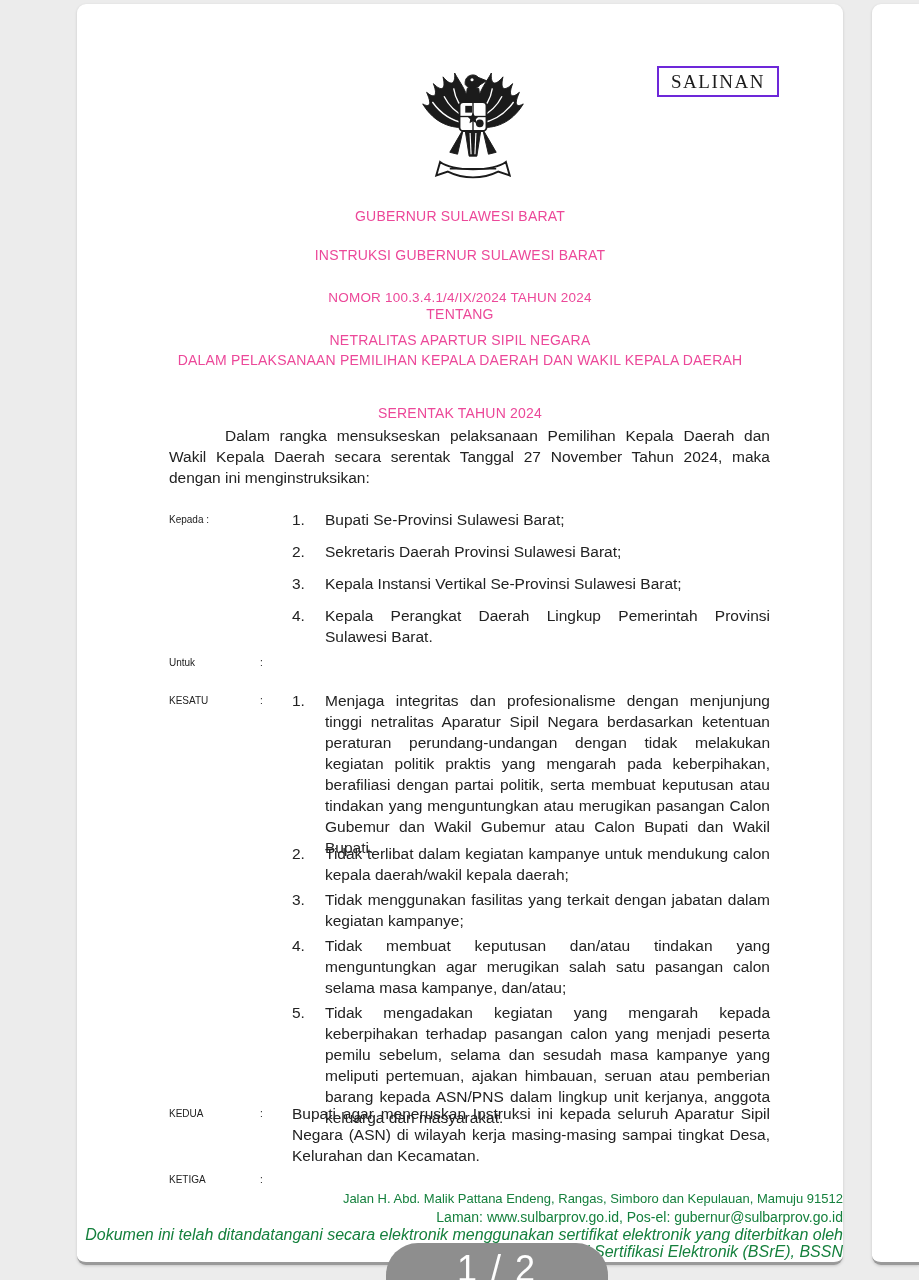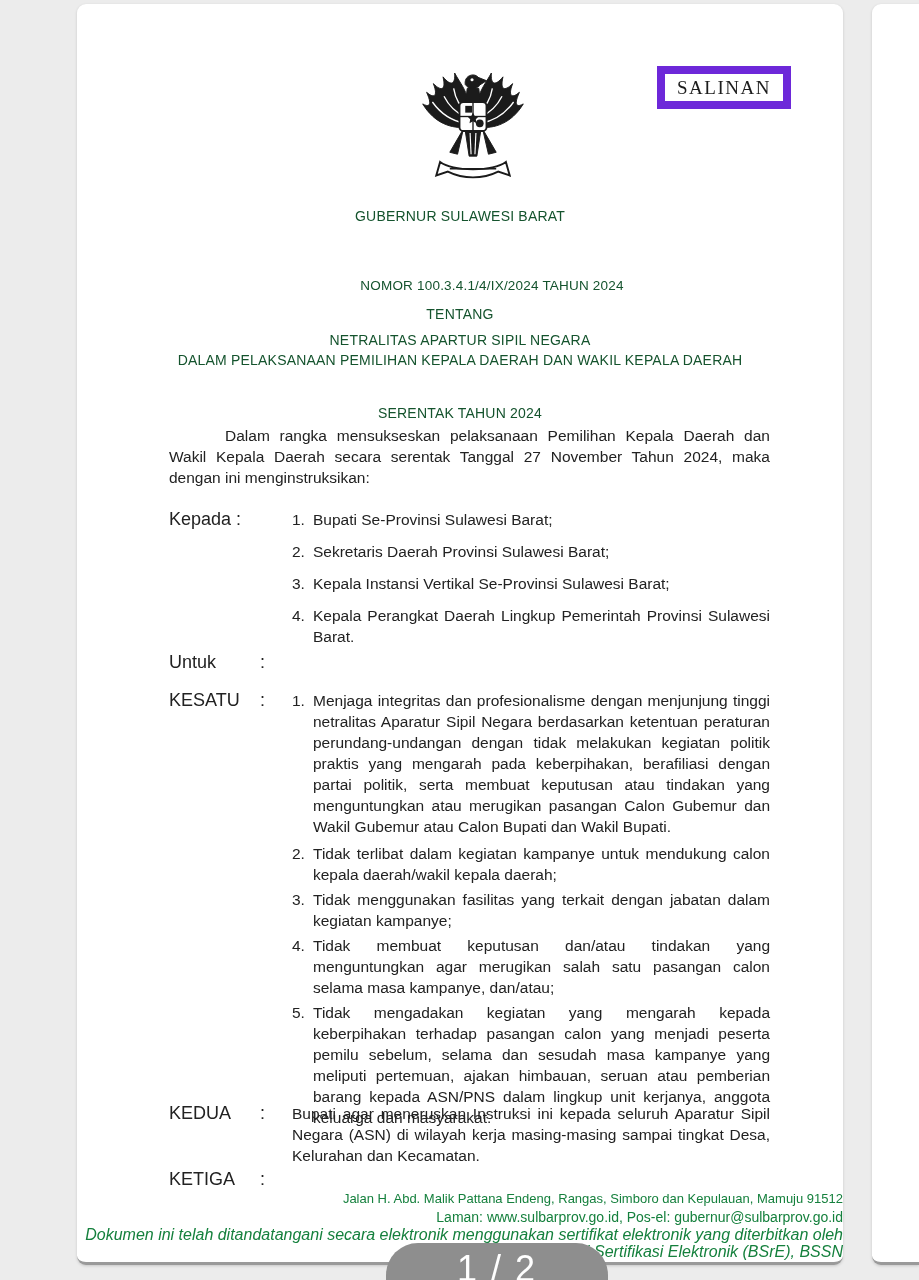--- a/index.html
+++ b/index.html
@@ -21,47 +21,47 @@
   }
   .page1{left:77px;width:766px;height:1258px;}
   .page2{left:872px;width:47px;height:1258px;border-radius:9px 0 0 9px;}
 
   
   .emblem{position:absolute;left:338px;top:62px;width:116px;height:130px;}
 
   
   .stamp{
     position:absolute;left:580px;top:62px;width:118px;height:27px;
-    border:8px solid #6d28d9;text-align:center;line-height:27px;
+    border:2px solid #6d28d9;text-align:center;line-height:27px;
     font-family:"Liberation Serif",serif;font-size:19px;letter-spacing:1.5px;color:#1c1c1c;
   }
 
   
-  .hline{position:absolute;left:0;width:100%;text-align:center;font-size:14px;color:#14532d;letter-spacing:.2px;}
+  .hline{position:absolute;left:0;width:100%;text-align:center;font-size:14px;color:#ec4899;letter-spacing:.2px;}
   .h-issuer{top:204px;}
   .h-instruksi{top:243px;}
-  .h-nomor{top:274px;font-size:13.5px;margin-left:32px;}
+  .h-nomor{top:286px;font-size:13.5px;}
   .h-tentang{top:302px;}
   .h-sub1{top:328px;}
   .h-sub2{top:348px;}
   .h-sub3{top:368px;margin-top:33px;}
   .h-salut{top:398px;}
 
   
   .bodytext{font-size:15.5px;line-height:21px;color:#222;}
   .opening{
     position:absolute;left:92px;top:421px;width:601px;margin:0;
     text-align:justify;text-indent:56px;
   }
   .block{position:absolute;left:92px;width:601px;}
-  .lbl{position:absolute;left:0;top:0;width:123px;font-size:18px;}
+  .lbl{position:absolute;left:0;top:0;width:123px;font-size:10px;}
   .lbl .colon{position:absolute;left:91px;top:0;}
   .abs-item{position:absolute;left:123px;right:0;display:flex;}
   .abs-item .num{width:21px;flex-shrink:0;}
-  .abs-item .txt{flex:1;text-align:justify;}
+  .abs-item .txt{flex:1;text-align:justify;margin-left:12px;}
   .dir-text{position:absolute;left:123px;top:0;width:478px;text-align:justify;}
 
   .b-kepada{top:505px;height:145px;}
   .b-untuk{top:648px;height:24px;}
   .b-kesatu{top:686px;height:430px;}
   .b-kedua{top:1099px;height:66px;}
   .b-ketiga{top:1165px;height:24px;}
 
   
   .pfooter{position:absolute;left:0;top:1186px;width:100%;text-align:right;color:#15803d;}
@@ -131,20 +131,21 @@
         <path d="M26,98 C40,108 80,108 94,98 L98,112 L86,108 C70,116 50,116 34,108 L22,112 Z" fill="#fff" stroke="#1b1b1b" stroke-width="2"></path>
         <line x1="36" y1="105" x2="84" y2="105" stroke="#1b1b1b" stroke-width="1.6"></line>
       </g>
     </svg>
 
     <div class="stamp">
       <span>SALINAN</span>
     </div>
 
     <div class="hline h-issuer">GUBERNUR SULAWESI BARAT</div>
+    <div class="hline h-instruksi">INSTRUKSI GUBERNUR SULAWESI BARAT</div>
     <div class="hline h-nomor">NOMOR 100.3.4.1/4/IX/2024 TAHUN 2024</div>
     <div class="hline h-tentang">TENTANG</div>
     <div class="hline h-sub1">NETRALITAS APARTUR SIPIL NEGARA</div>
     <div class="hline h-sub2">DALAM PELAKSANAAN PEMILIHAN KEPALA DAERAH DAN WAKIL KEPALA DAERAH</div>
     <div class="hline h-sub3">SERENTAK TAHUN 2024</div>
 
     <p class="opening bodytext">Dalam rangka mensukseskan pelaksanaan Pemilihan Kepala Daerah dan Wakil Kepala Daerah secara serentak Tanggal 27 November Tahun 2024, maka dengan ini menginstruksikan:</p>
 
     <div class="block b-kepada bodytext">
       <div class="lbl">Kepada :</div>

